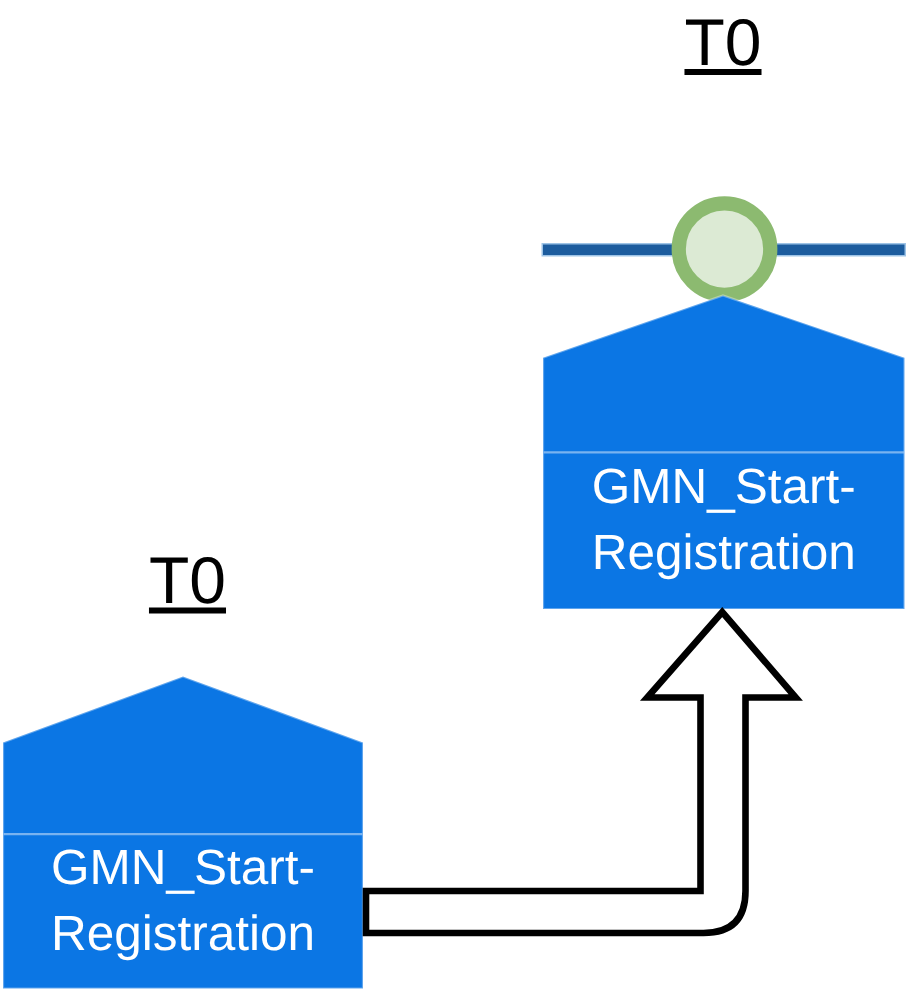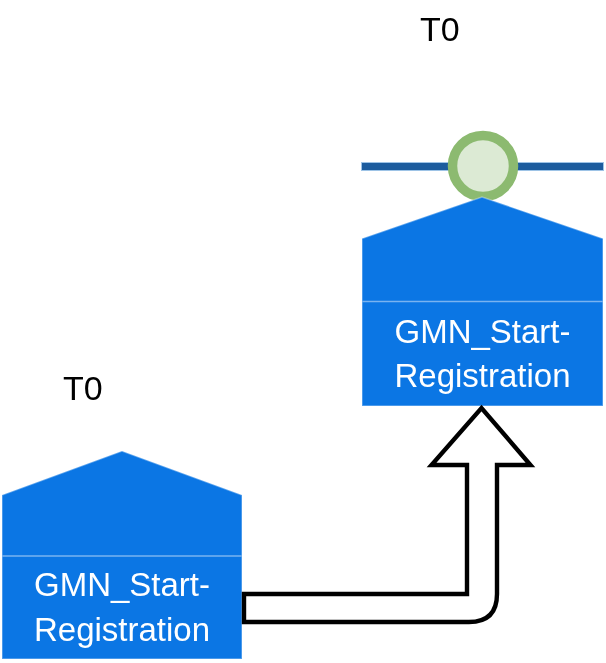--- a/index.html
+++ b/index.html
@@ -16,33 +16,34 @@
     overflow: hidden;
   }
   .canvas svg {
     position: absolute;
     left: 0;
     top: 0;
   }
   .time-label {
     position: absolute;
     width: 124px;
-    font-size: 34px;
+    text-align: center;
+    font-size: 44px;
     line-height: 34px;
     color: var(--label_text, #000000);
     letter-spacing: 0px;
+    text-decoration: underline;
   }
   .time-label.top    { left: 420px; top: 12px;  }
   .time-label.left   { left: 63px;  top: 371px; }
   .block-label {
     position: absolute;
     display: flex;
     flex-direction: column;
     align-items: center;
-    justify-content: center;
     color: var(--block_text, #ffffff);
     font-size: 33px;
     line-height: 1.34;
     text-align: center;
   }
   .block-label.right { left: 362px; top: 302px; width: 241px; height: 104px; }
   .block-label.left  { left: 2px;   top: 556px; width: 240px; height: 103px; }
 </style>
 </head>
 <body>

